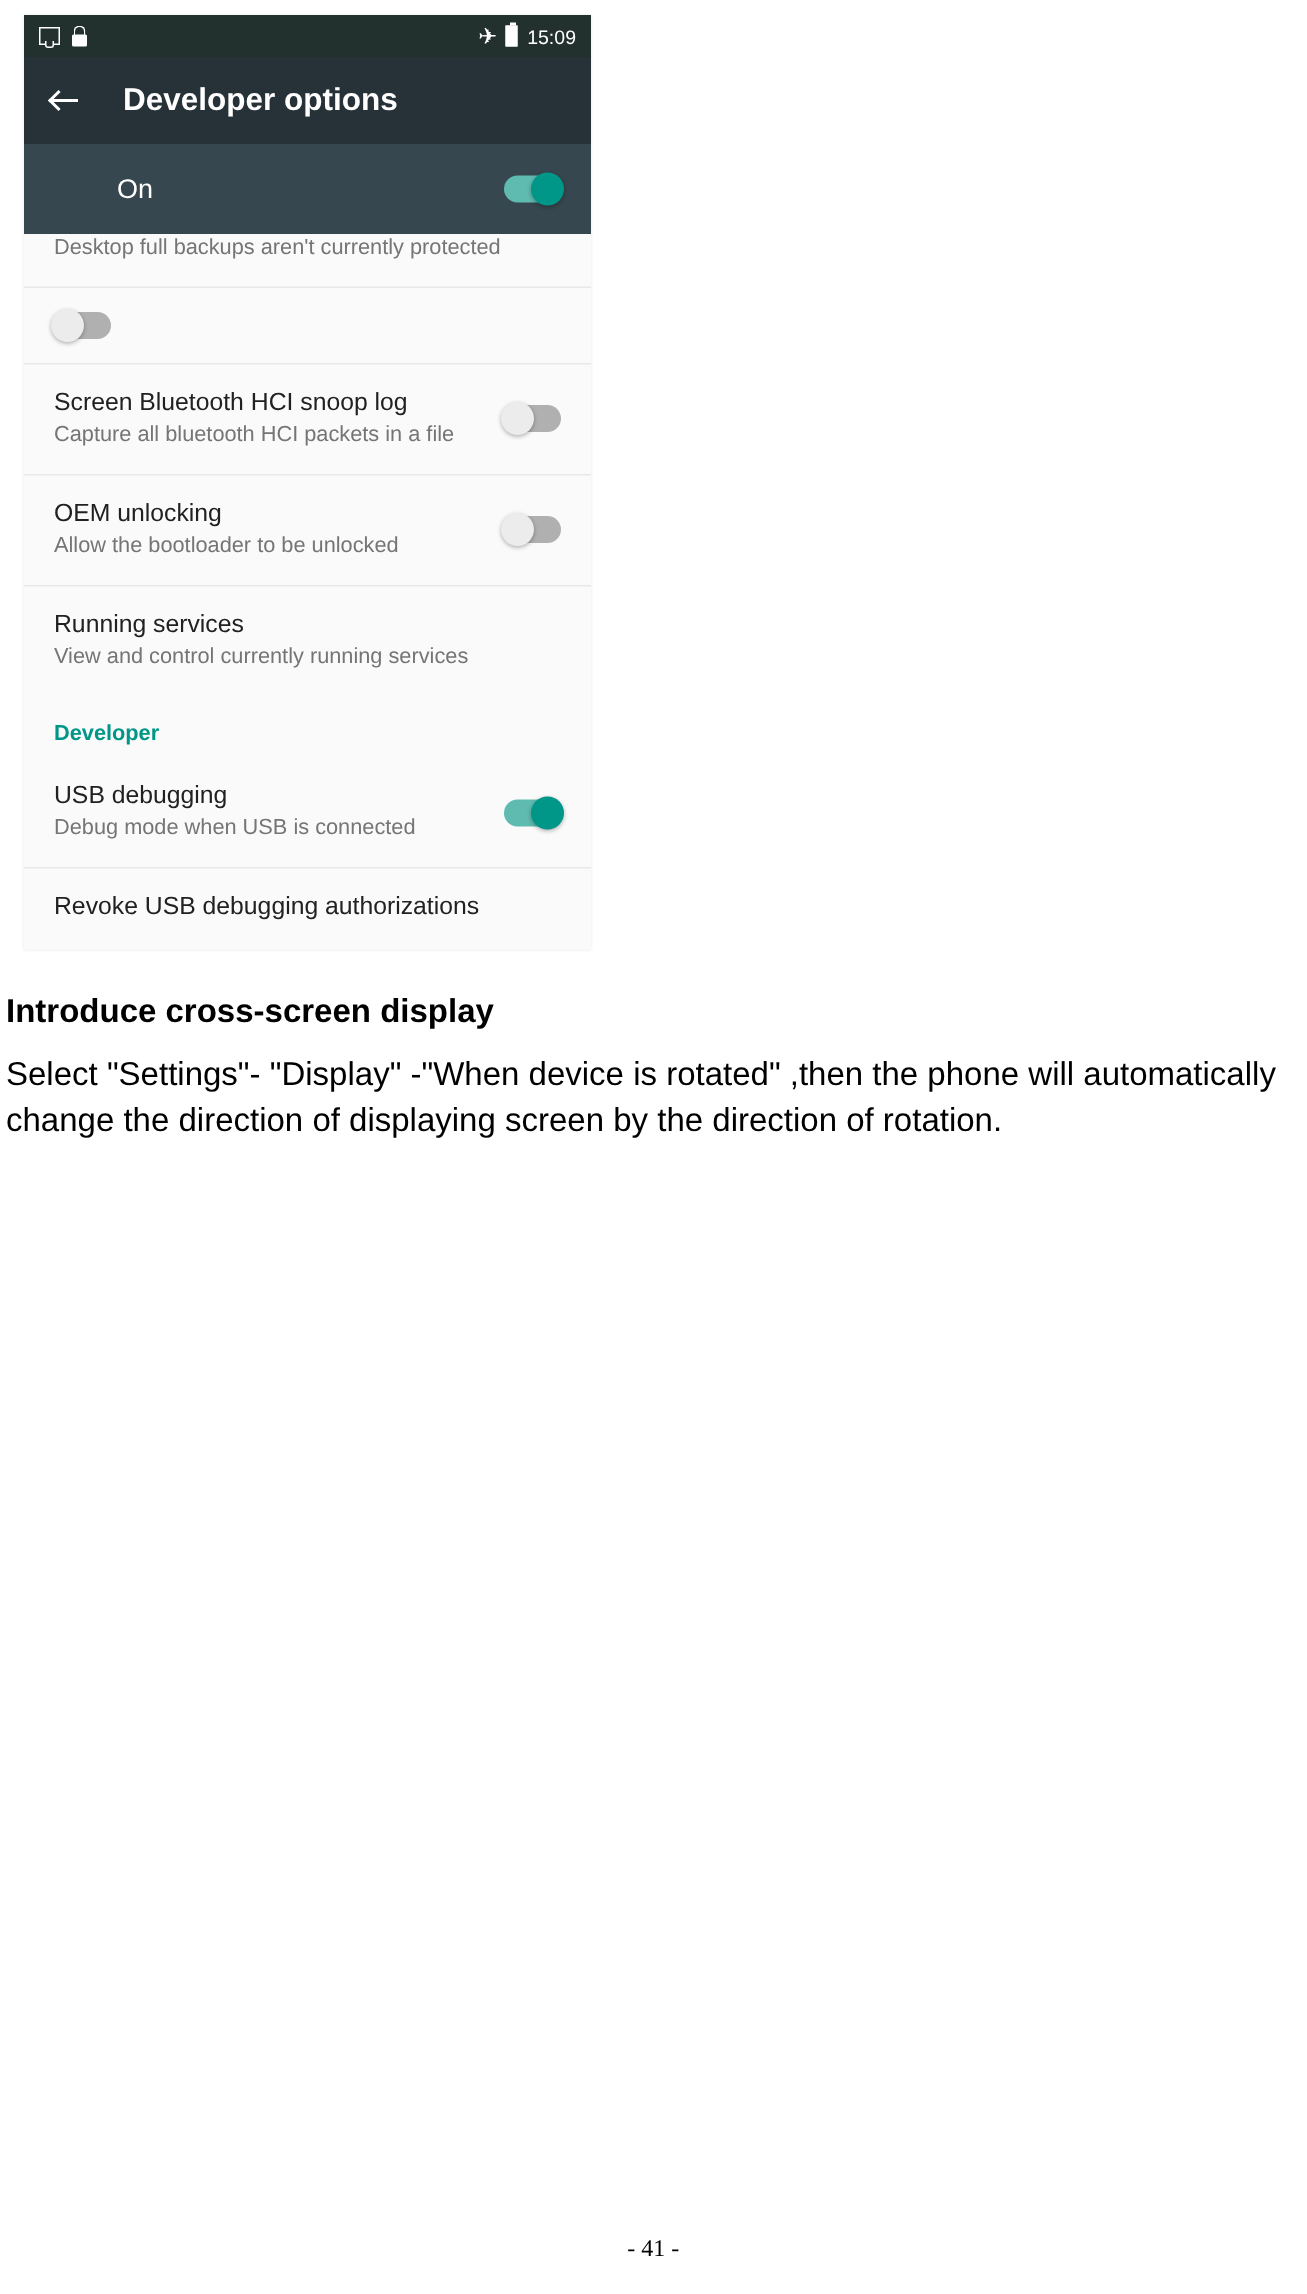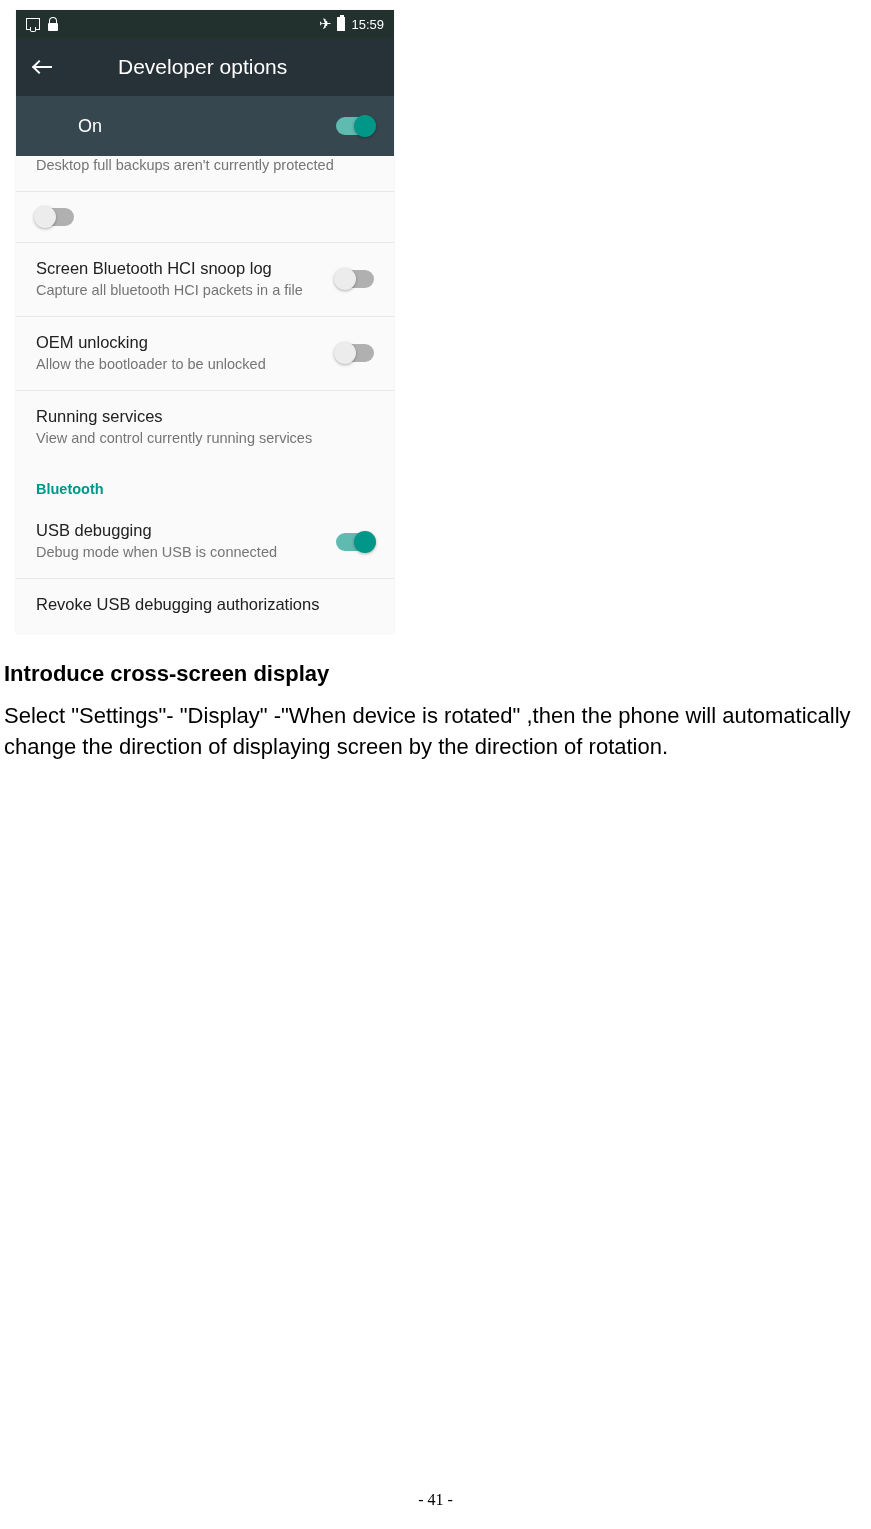--- a/index.html
+++ b/index.html
@@ -135,22 +135,21 @@
       left: 0;
       top: 3px;
       width: 8px;
       height: 8px;
       border-left: 2px solid #fff;
       border-bottom: 2px solid #fff;
       transform: rotate(45deg);
     }
     .app-title {
       font-size: 21px;
-      font-weight: 400;
-      margin-left: 36px;
+      font-weight: 700;
     }
     .master-switch {
       height: 60px;
       background: #37474f;
       color: #ffffff;
       display: flex;
       align-items: center;
       padding: 0 20px 0 62px;
       font-size: 18px;
       font-weight: 500;
@@ -260,21 +259,21 @@
   <div class="phone-container">
 
     <div class="status-bar">
       <div class="status-left">
         <div class="status-icon-square"></div>
         <div class="lock-icon"></div>
       </div>
       <div class="status-right">
         <span class="plane-icon">✈</span>
         <div class="battery-icon"></div>
-        <span>15:59</span>
+        <span>15:09</span>
       </div>
     </div>
 
     <div class="app-bar">
       <div class="back-arrow"></div>
       <div class="app-title">Developer options</div>
     </div>
 
     <div class="master-switch">
       <span>On</span>
@@ -310,21 +309,21 @@
         <div class="toggle off"></div>
       </div>
 
       <div class="setting-item" style="border-bottom:none;">
         <div class="setting-text">
           <div class="item-title">Running services</div>
           <div class="item-subtitle">View and control currently running services</div>
         </div>
       </div>
 
-      <div class="section-header">Bluetooth</div>
+      <div class="section-header">Developer</div>
 
       <div class="setting-item">
         <div class="setting-text">
           <div class="item-title">USB debugging</div>
           <div class="item-subtitle">Debug mode when USB is connected</div>
         </div>
         <div class="toggle on"></div>
       </div>
 
       <div class="setting-item" style="border-bottom:none;">

